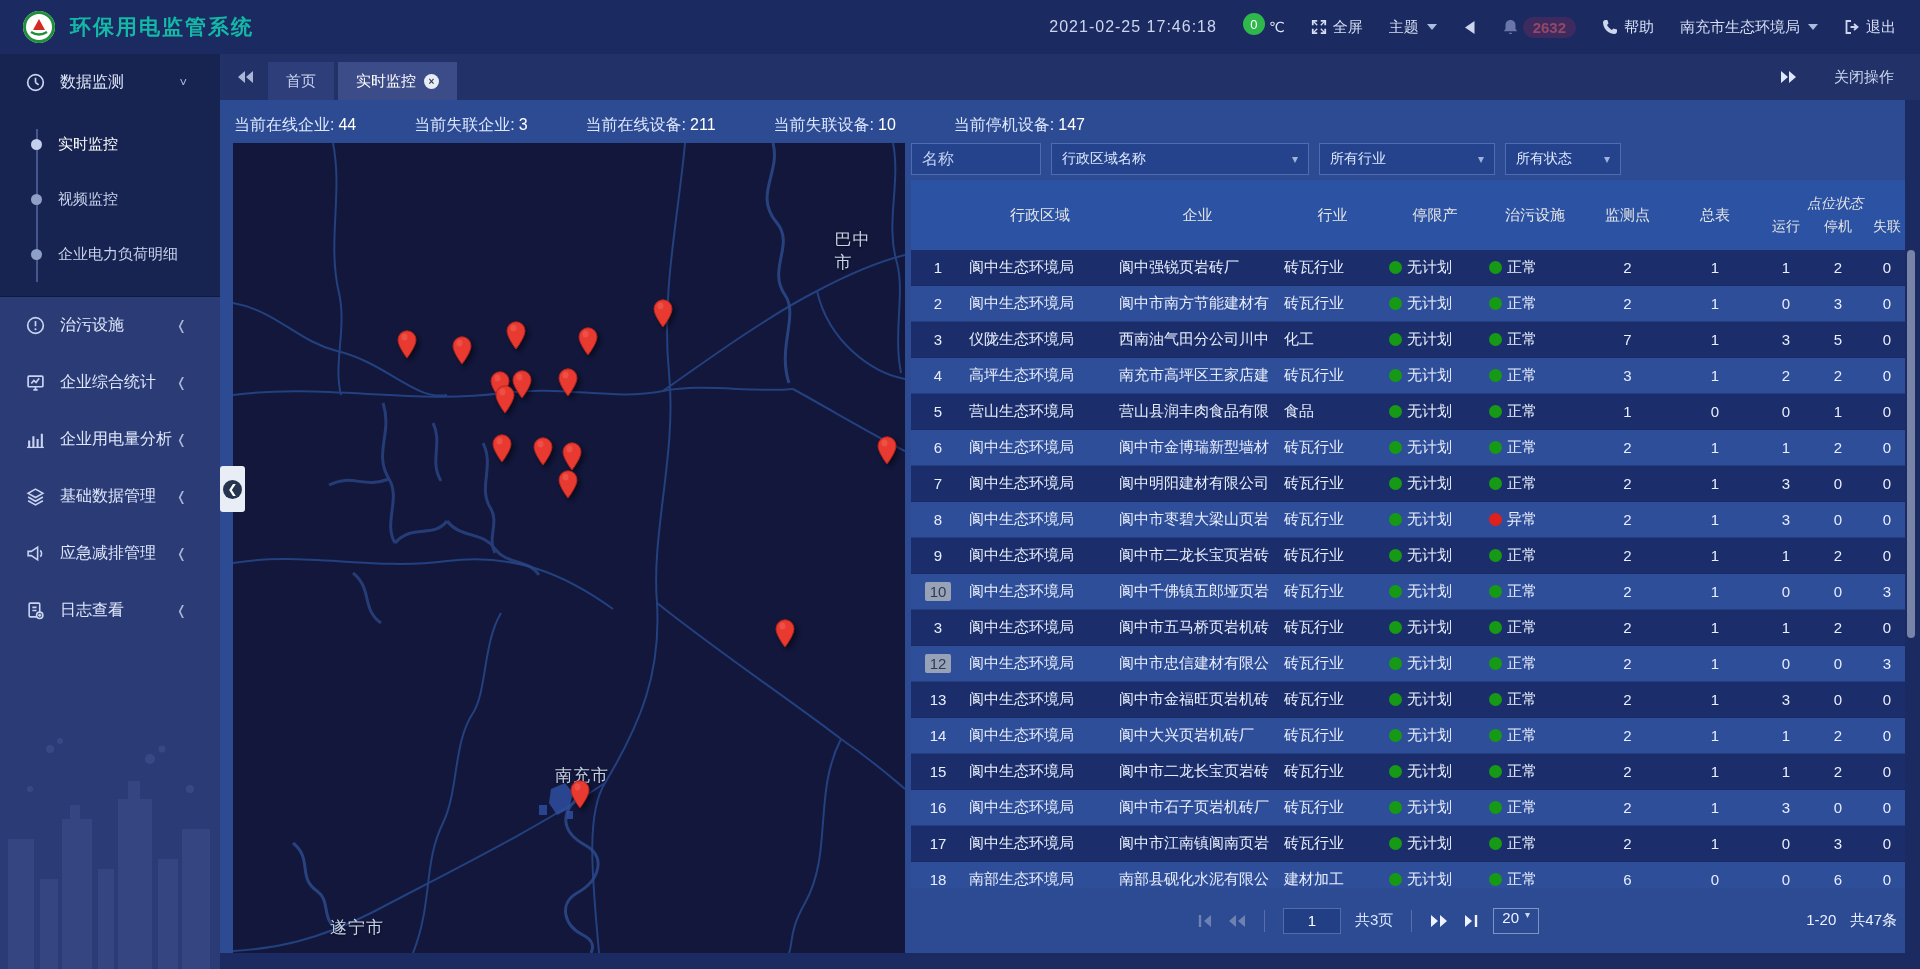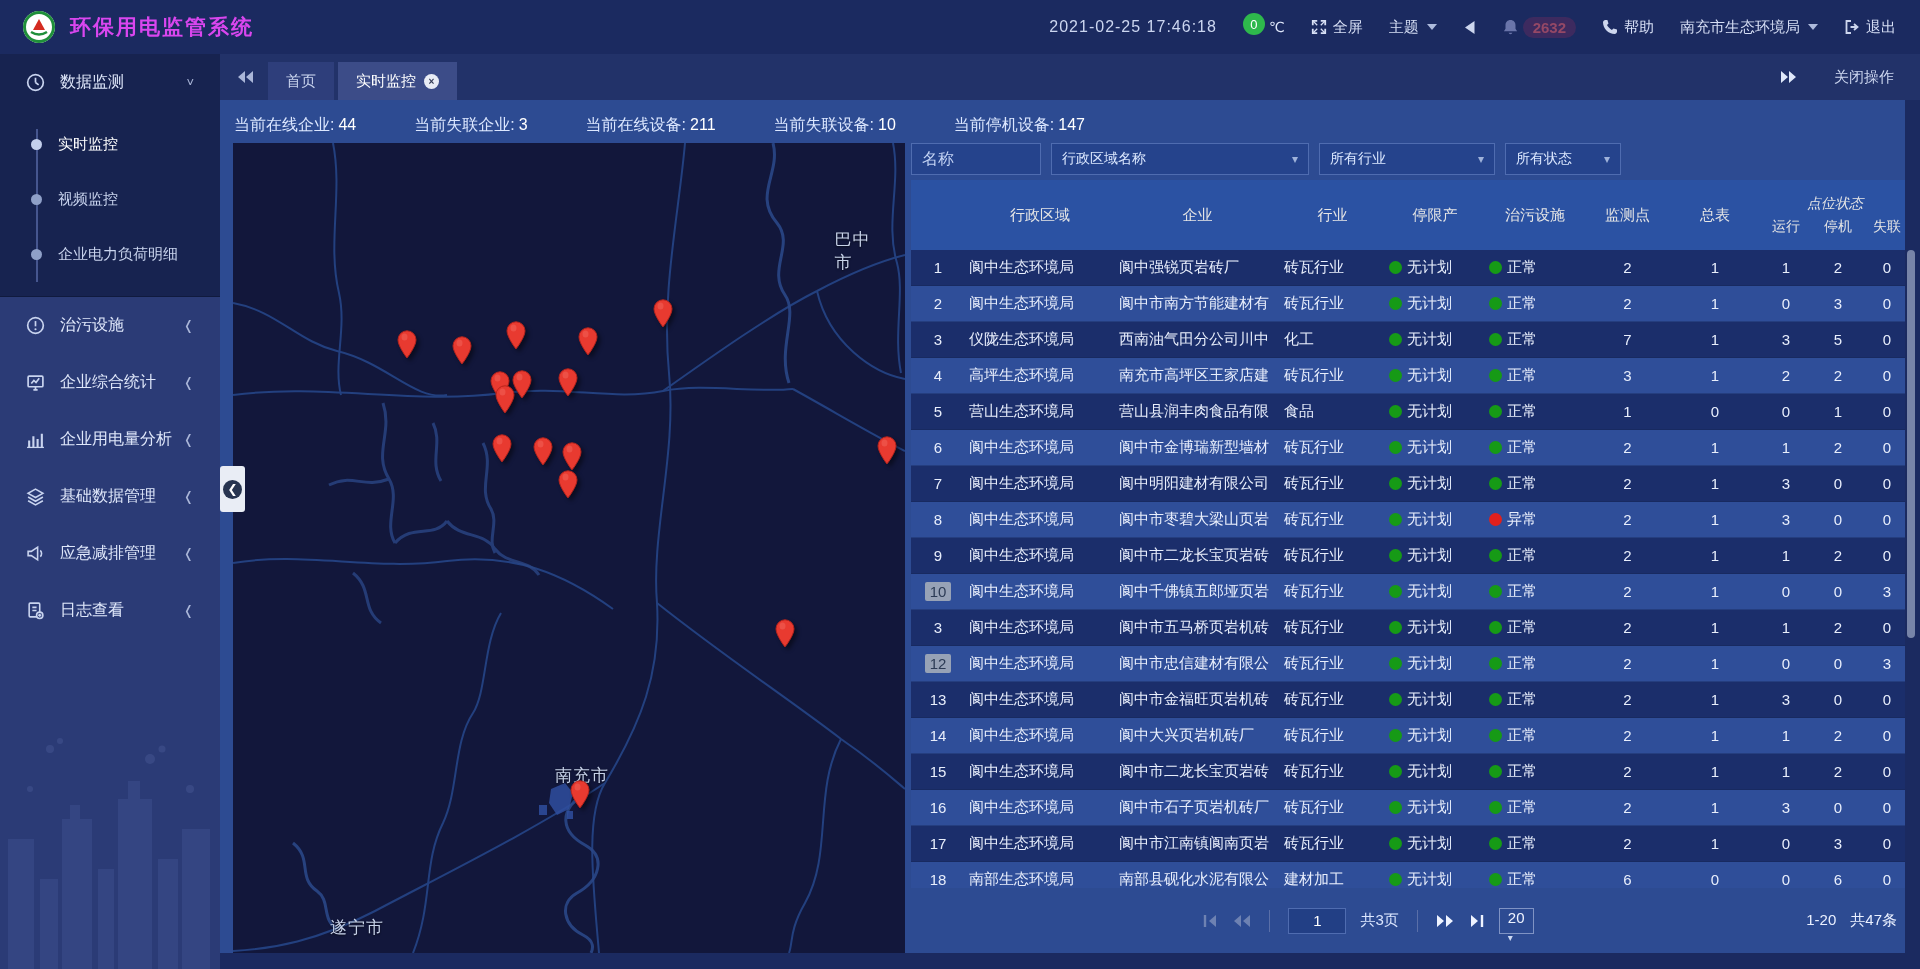--- a/index.html
+++ b/index.html
@@ -4,38 +4,38 @@
 <style>
   * { margin:0; padding:0; box-sizing:border-box; }
   html,body { width:1920px; height:969px; overflow:hidden; background:#1b2a60;
               font-family:"Liberation Sans","DejaVu Sans",sans-serif; }
   .stage { position:relative; width:1920px; height:969px; background:#1b2a60; }
 
   
   .top-header { position:absolute; left:0; top:0; width:1920px; height:54px;
                 background:#1b2a60; display:flex; align-items:center; color:#e9eefb; }
   .logo-wrap { margin-left:22px; display:flex; align-items:center; }
-  .app-title { margin-left:14px; font-size:21px; font-weight:bold; letter-spacing:2px; color:#d946ef; }
+  .app-title { margin-left:14px; font-size:21px; font-weight:bold; letter-spacing:2px; color:#14b8a6; }
   .header-right { margin-left:auto; display:flex; align-items:center; gap:26px; padding-right:24px; font-size:15px; }
   .datetime { color:#ccd6f0; font-size:16px; letter-spacing:1px; }
   .temp-wrap { display:flex; align-items:flex-start; gap:4px; }
   .temp-badge { width:22px; height:22px; border-radius:50%; background:#2eb84c; color:#fff;
                 font-size:13px; display:flex; align-items:center; justify-content:center; margin-top:-6px;}
   .temp-unit { color:#dfe7fa; font-size:14px; }
   .hbtn { display:flex; align-items:center; gap:6px; color:#d7dff5; cursor:pointer; white-space:nowrap; }
   .hbtn svg { display:block; }
   .caret-down { width:0; height:0; border-left:5px solid transparent; border-right:5px solid transparent;
                 border-top:6px solid #aebbdd; margin-left:2px; }
   .bell-wrap { display:flex; align-items:center; gap:4px; opacity:.95; }
   .notif-badge { background:rgba(190,45,90,.22); color:#9c4a67; border-radius:11px;
                  padding:2px 10px; font-size:15px; font-weight:bold; }
 
   
   .sidebar { position:absolute; left:0; top:54px; width:220px; height:915px; background:#2b3b76; overflow:hidden; }
-  .side-item { position:relative; height:57px; display:flex; align-items:center; padding:0 26px 0 26px;
+  .side-item { position:relative; height:57px; display:flex; align-items:center; padding:0 33px 0 26px;
                color:#dfe7fa; font-size:16px; cursor:pointer; }
   .side-item .side-icon { width:22px; margin-right:12px; display:flex; color:#c9d4ef; }
   .side-caret { margin-left:auto; color:#aab6d8; font-size:13px; }
   .group-open { background:#172350; }
   .submenu { position:relative; background:#172350; padding:6px 0 14px 0; border-bottom:1px solid #101a3e; }
   .submenu::before { content:""; position:absolute; left:36px; top:18px; bottom:14px; border-left:2px solid #46568f; }
   .sub-item { position:relative; height:55px; display:flex; align-items:center; padding-left:58px;
               color:#c9d4ee; font-size:15px; cursor:pointer; }
   .sub-item .dot { position:absolute; left:31px; width:11px; height:11px; border-radius:50%;
                    background:#8fa0c8; }
@@ -103,21 +103,21 @@
   .v-scroll .thumb { position:absolute; left:0; top:0; width:8px; height:388px; background:#8794b5; border-radius:4px; opacity:.85; cursor:pointer;}
 
   .pager { position:absolute; left:0; top:745px; width:994px; height:65px; display:flex; align-items:center;
            color:#dce7ff; font-size:15px; }
   .pager-center { position:absolute; left:250px; right:330px; display:flex; align-items:center; justify-content:center; gap:14px; }
   .pg-ico { display:flex; cursor:pointer; }
   .pg-sep { width:1px; height:22px; background:#5a6fa8; margin:0 4px; }
   .page-box { width:58px; height:26px; background:#223f85; border:1px solid #4f6cb0; color:#fff;
               display:flex; align-items:center; justify-content:center; font-size:15px; }
   .size-select { height:26px; border:1px solid #7f93c4; background:#2d4b92; color:#eef3ff; display:flex;
-                 align-items:flex-start; gap:6px; padding:0 8px; cursor:pointer; font-size:15px;flex-direction:column;}
+                 align-items:flex-start; gap:6px; padding:0 8px; cursor:pointer; font-size:15px;}
   .size-select .sel-caret{ font-size:10px; color:#cdd9f2; }
   .pager-right { margin-left:auto; padding-right:8px; display:flex; gap:14px; color:#eaf0ff; }
 </style>
 </head>
 <body>
 
 <div class="stage">
 
   <div class="top-header">
     <div class="logo-wrap">

